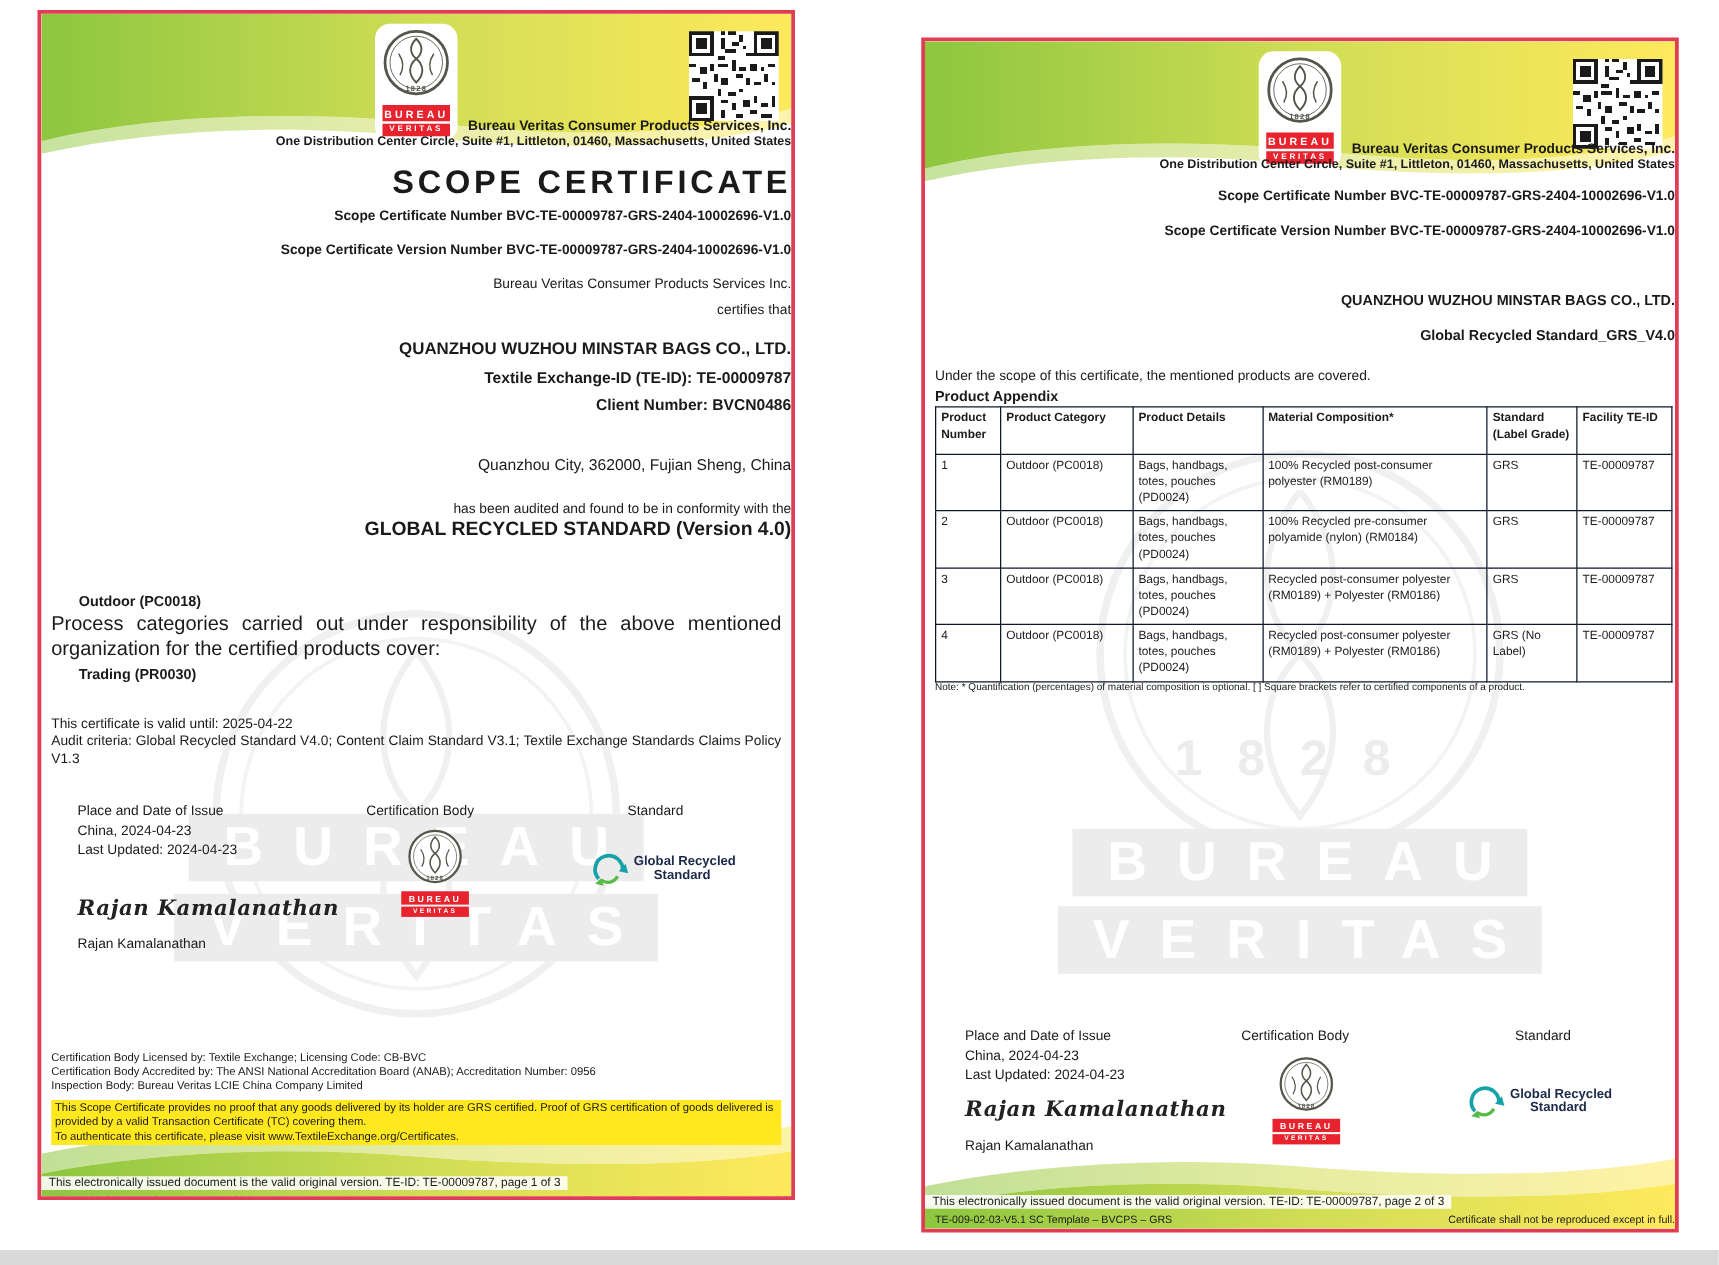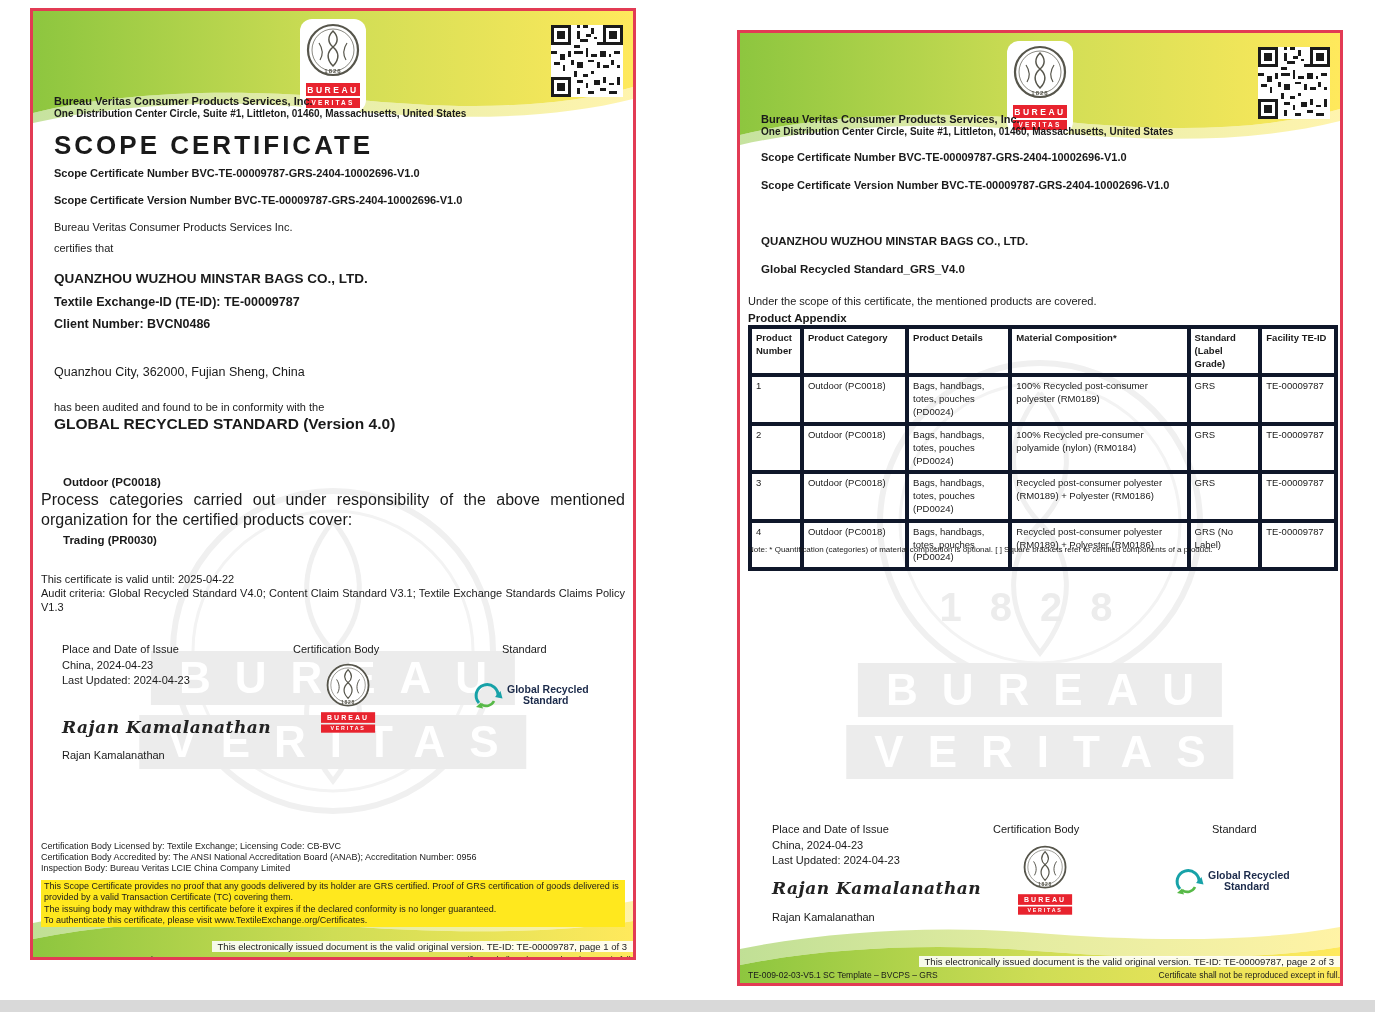--- a/index.html
+++ b/index.html
@@ -4,21 +4,21 @@
 <style>
   * { margin:0; padding:0; box-sizing:border-box; }
   html,body { width:1375px; height:1012px; background:#ffffff; font-family:"Liberation Sans", sans-serif; color:#1a1a1a; position:relative; overflow:hidden; }
   .bottom-strip { position:absolute; left:0; bottom:0; width:100%; height:12px; background:#d9d9d9; }
   .page { position:absolute; background:#fff; border:3px solid #e23b54; overflow:hidden; }
   #pageL { left:30px; top:8px; width:606px; height:952px; }
   #pageR { left:737px; top:30px; width:606px; height:956px; }
   .wave-top { position:absolute; top:0; left:0; width:100%; height:112px; }
   .wave-bot { position:absolute; bottom:0; left:0; width:100%; height:62px; }
   .qr { position:absolute; top:14px; right:10px; }
-  .tl { position:absolute; left:0; right:0; text-align:left; line-height:1.25; z-index:2;padding-left:21px; }
+  .tl { position:absolute; left:0; right:0; text-align:right; line-height:1.25; z-index:2;padding-left:21px; }
   .lft { text-align:left; padding-left:8px; padding-right:8px; }
   .b { font-weight:bold; }
   .just { text-align:justify; }
   .lbl { position:absolute; font-size:11px; z-index:2; }
   .title { font-size:26px; letter-spacing:3px; font-weight:bold; }
   
   .bv-logo { position:absolute; width:66px; text-align:center; z-index:2; }
   .bv-logo.hdr { left:50%; top:8px; transform:translateX(-50%); background:#fff; border-radius:12px; padding:4px 6px 4px; }
   .bv-logo.sm { transform:scale(0.82); transform-origin:top left; }
   .emblem-wrap { position:relative; width:54px; margin:0 auto; }
@@ -29,28 +29,28 @@
   
   .grs-logo { position:absolute; display:flex; align-items:center; gap:4px; z-index:2; }
   .grs-text { font-size:10.5px; font-weight:bold; color:#1b2a4a; line-height:1.05; text-align:left; }
   .grs-text .ind { padding-left:16px; }
   
   .sig { position:absolute; font-family:"DejaVu Serif", serif; font-style:italic; font-weight:bold; font-size:17px; letter-spacing:0.5px; color:#222; z-index:2; }
   
   .hl { position:absolute; left:8px; right:8px; background:#ffe81e; font-size:9px; line-height:1.25; padding:1px 3px; text-align:left; z-index:2; }
   
   table.appendix { position:absolute; left:8px; top:292px; width:590px; border-collapse:collapse; font-size:9.5px; z-index:2; background:transparent; }
-  table.appendix th, table.appendix td { border:4px solid #0f172a; vertical-align:top; text-align:left; padding:3px 4px; line-height:1.35; }
+  table.appendix th, table.appendix td { border:1px solid #0f172a; vertical-align:top; text-align:left; padding:3px 4px; line-height:1.35; }
   table.appendix th { font-weight:bold; height:38px; }
   table.appendix td { height:40px; }
   
   .wm-line { position:absolute; left:50%; transform:translateX(-50%); background:#ececec; color:#fff; font-weight:bold; font-size:44px; letter-spacing:24px; padding:2px 4px 2px 28px; white-space:nowrap; z-index:0; }
   .wm-circle { position:absolute; left:50%; transform:translateX(-50%); z-index:0; }
   .wm-year { position:absolute; left:0; right:0; text-align:center; font-size:40px; font-weight:bold; letter-spacing:28px; color:#ececec; z-index:0; }
-  .vline { position:absolute; left:0; right:0; text-align:right; font-size:9.5px; z-index:3; }
+  .vline { position:absolute; left:0; right:0; text-align:left; font-size:9.5px; z-index:3; }
   .vline span { background:rgba(255,255,255,0.88); padding:0 6px; }
   .foot-l { position:absolute; left:8px; font-size:8.5px; z-index:3; }
   .foot-r { position:absolute; right:0; font-size:8.5px; z-index:3; }
 </style>
 </head>
 <body>
 
 <div class="page" id="pageL">
 
   <svg class="wave-top" viewBox="0 0 606 112" preserveAspectRatio="none">
@@ -210,21 +210,20 @@
 
   <div class="sig" style="top:706px;left:29px">Rajan Kamalanathan</div>
   <div class="lbl" style="top:738px;left:29px">Rajan Kamalanathan</div>
 
   <div class="tl lft" style="top:830px;font-size:9px">Certification Body Licensed by: Textile Exchange; Licensing Code: CB-BVC</div>
   <div class="tl lft" style="top:841px;font-size:9px">Certification Body Accredited by: The ANSI National Accreditation Board (ANAB); Accreditation Number: 0956</div>
   <div class="tl lft" style="top:852px;font-size:9px">Inspection Body: Bureau Veritas LCIE China Company Limited</div>
 
   <div class="hl" style="top:869px">
     <div>This Scope Certificate provides no proof that any goods delivered by its holder are GRS certified. Proof of GRS certification of goods delivered is provided by a valid Transaction Certificate (TC) covering them.</div>
-    <div>The issuing body may withdraw this certificate before it expires if the declared conformity is no longer guaranteed.</div>
     <div>To authenticate this certificate, please visit www.TextileExchange.org/Certificates.</div>
   </div>
 
   <svg class="wave-bot" viewBox="0 0 606 62" preserveAspectRatio="none">
     <path d="M0 28 C90 10 200 4 300 12 C400 20 520 22 606 6 L606 26 C520 40 400 38 300 30 C200 22 90 26 0 44 Z" fill="url(#wgrad)" opacity="0.55"></path>
     <path d="M0 44 C90 26 200 22 300 30 C400 38 520 40 606 26 L606 62 L0 62 Z" fill="url(#wgrad)"></path>
   </svg>
 
   <div class="vline" style="top:930px"><span>This electronically issued document is the valid original version. TE-ID: TE-00009787, page 1 of 3</span></div>
   <div class="foot-l" style="top:944px">TE-009-02-03-V5.1 SC Template – BVCPS – GRS</div>
@@ -383,21 +382,21 @@
         <td>4</td>
         <td>Outdoor (PC0018)</td>
         <td>Bags, handbags, totes, pouches (PD0024)</td>
         <td>Recycled post-consumer polyester (RM0189) + Polyester (RM0186)</td>
         <td>GRS (No Label)</td>
         <td>TE-00009787</td>
       </tr>
     </tbody>
   </table>
 
-  <div class="tl lft" style="top:512px;font-size:8px">Note: * Quantification (categories) of material composition is optional. [ ] Square brackets refer to certified components of a product.</div>
+  <div class="tl lft" style="top:512px;font-size:8px">Note: * Quantification (percentages) of material composition is optional. [ ] Square brackets refer to certified components of a product.</div>
 
   <div class="lbl" style="top:790px;left:32px">Place and Date of Issue</div>
   <div class="lbl" style="top:790px;left:253px">Certification Body</div>
   <div class="lbl" style="top:790px;left:472px">Standard</div>
   <div class="lbl" style="top:806px;left:32px">China, 2024-04-23</div>
   <div class="lbl" style="top:821px;left:32px">Last Updated: 2024-04-23</div>
 
   <div class="bv-logo sm" style="left:278px;top:812px">
     <div class="emblem-wrap">
       <svg width="54" height="54" viewBox="0 0 54 54">

